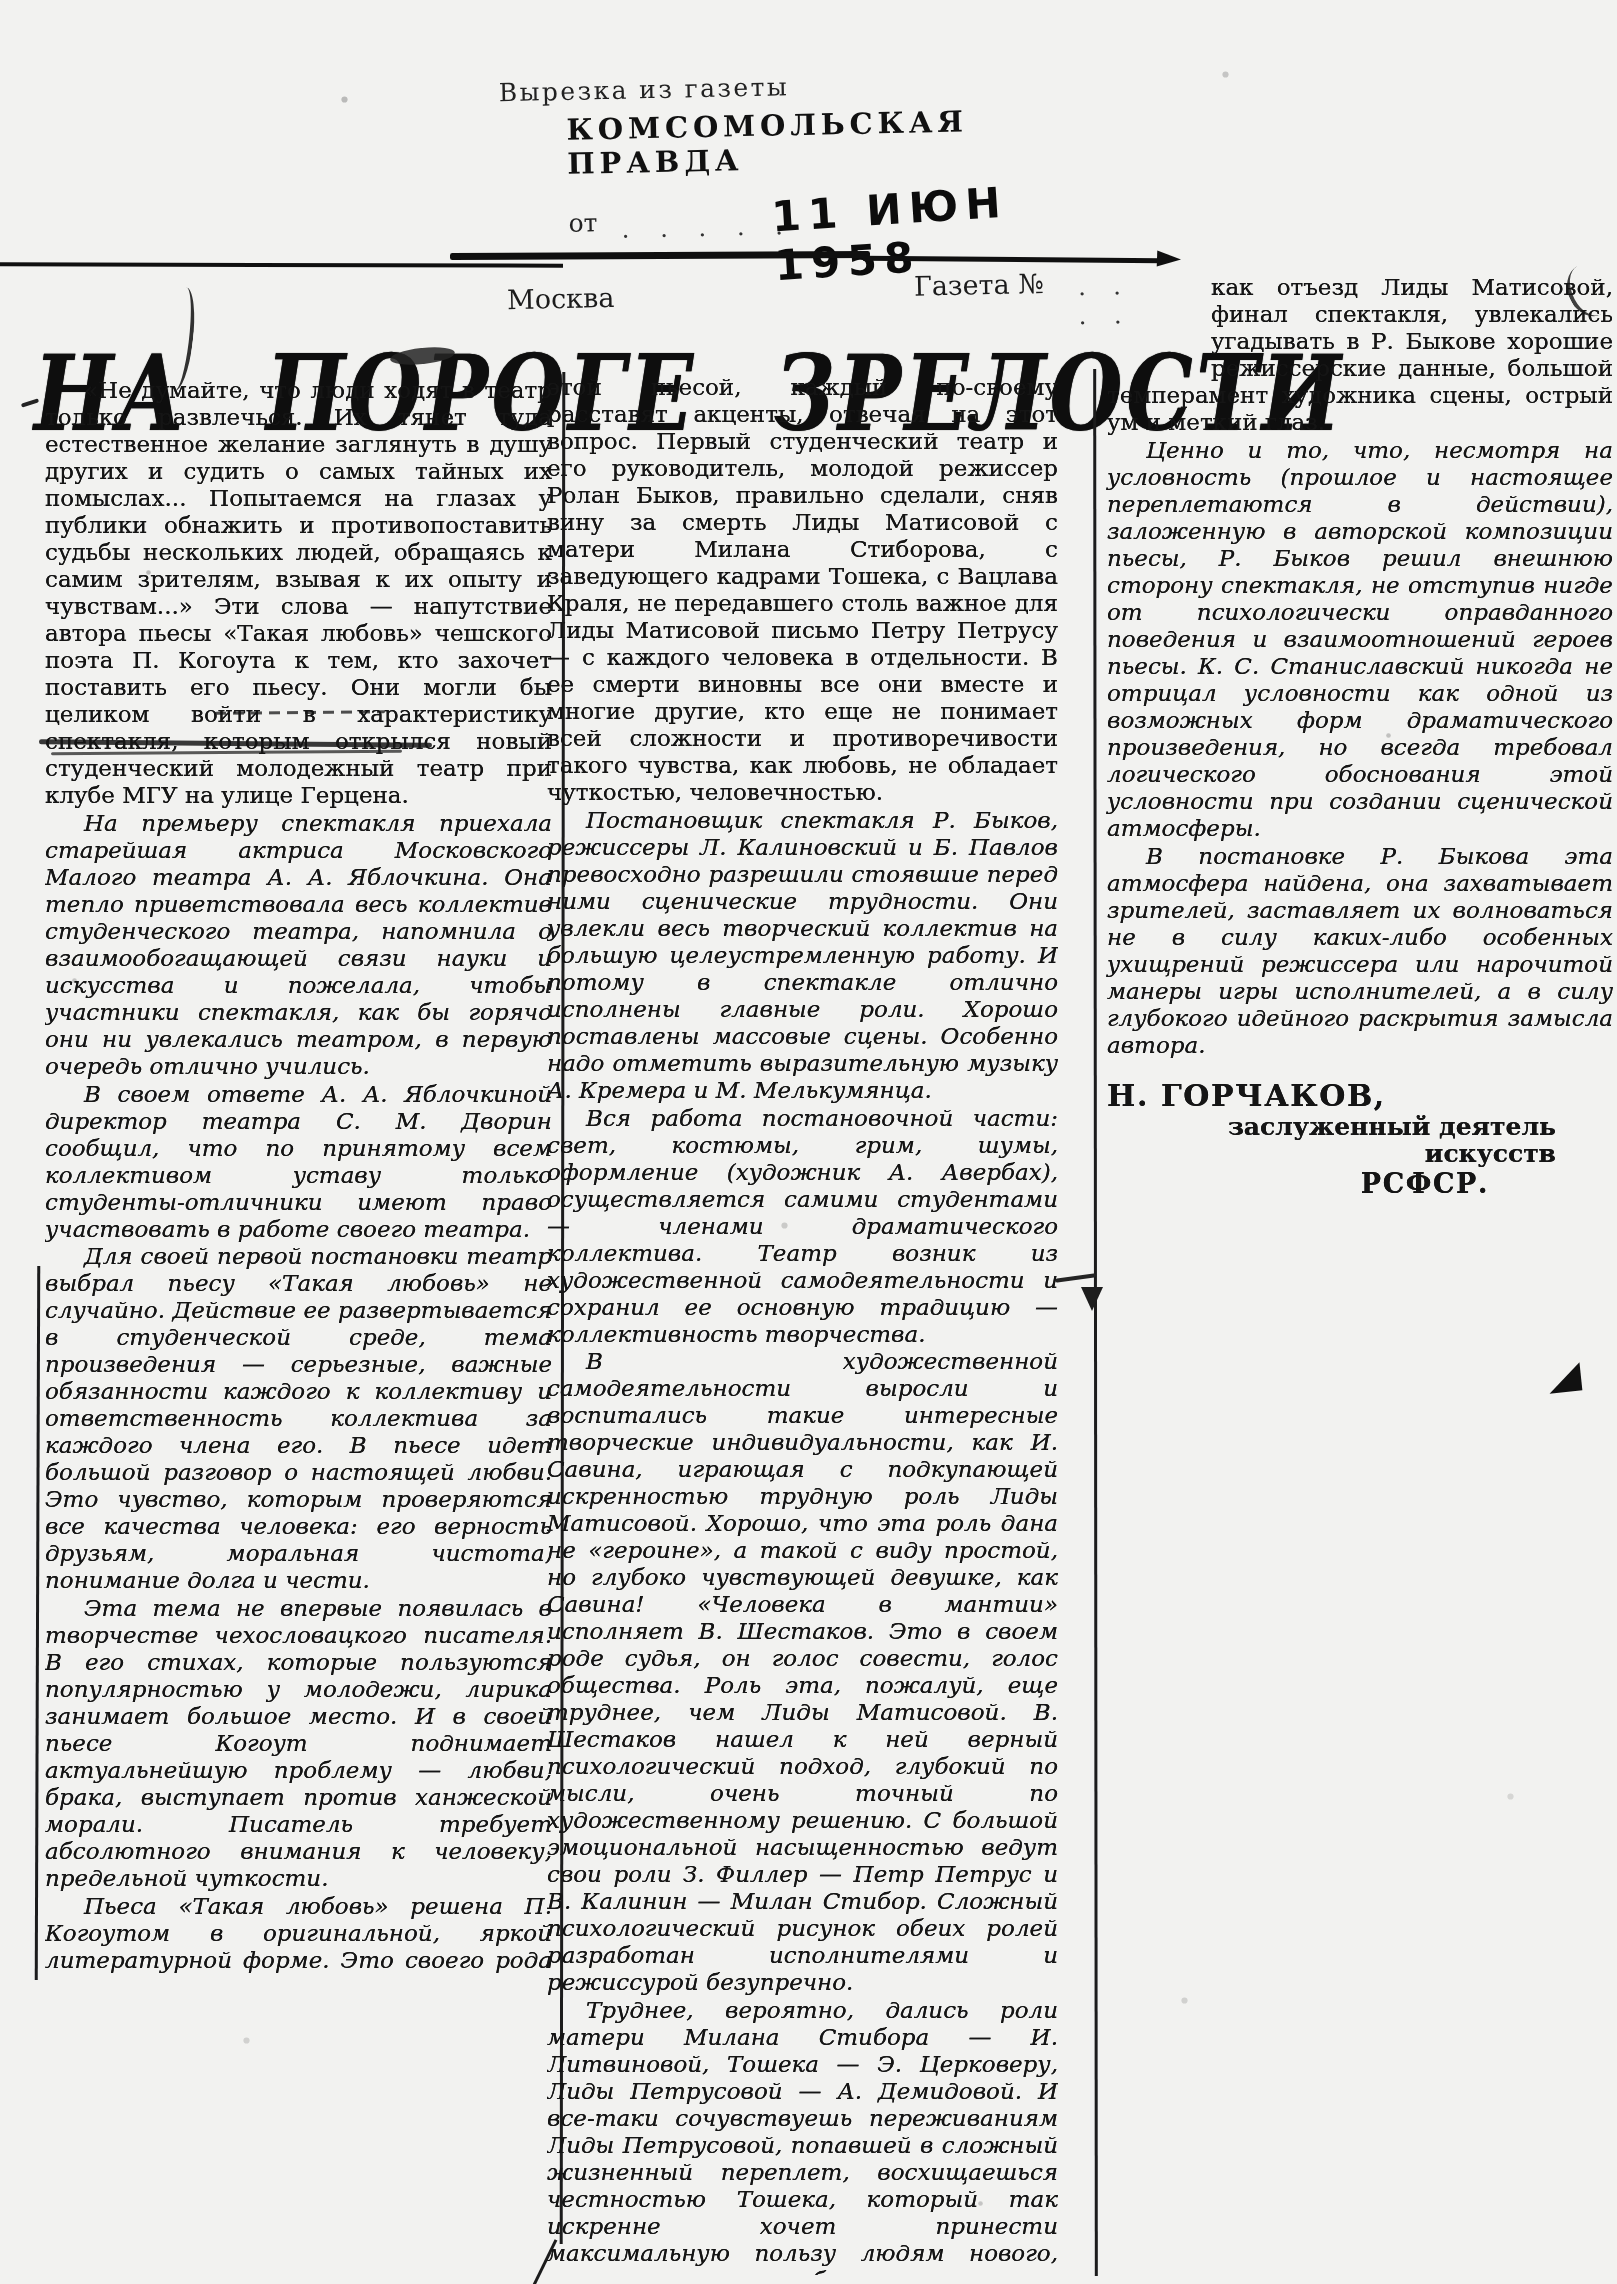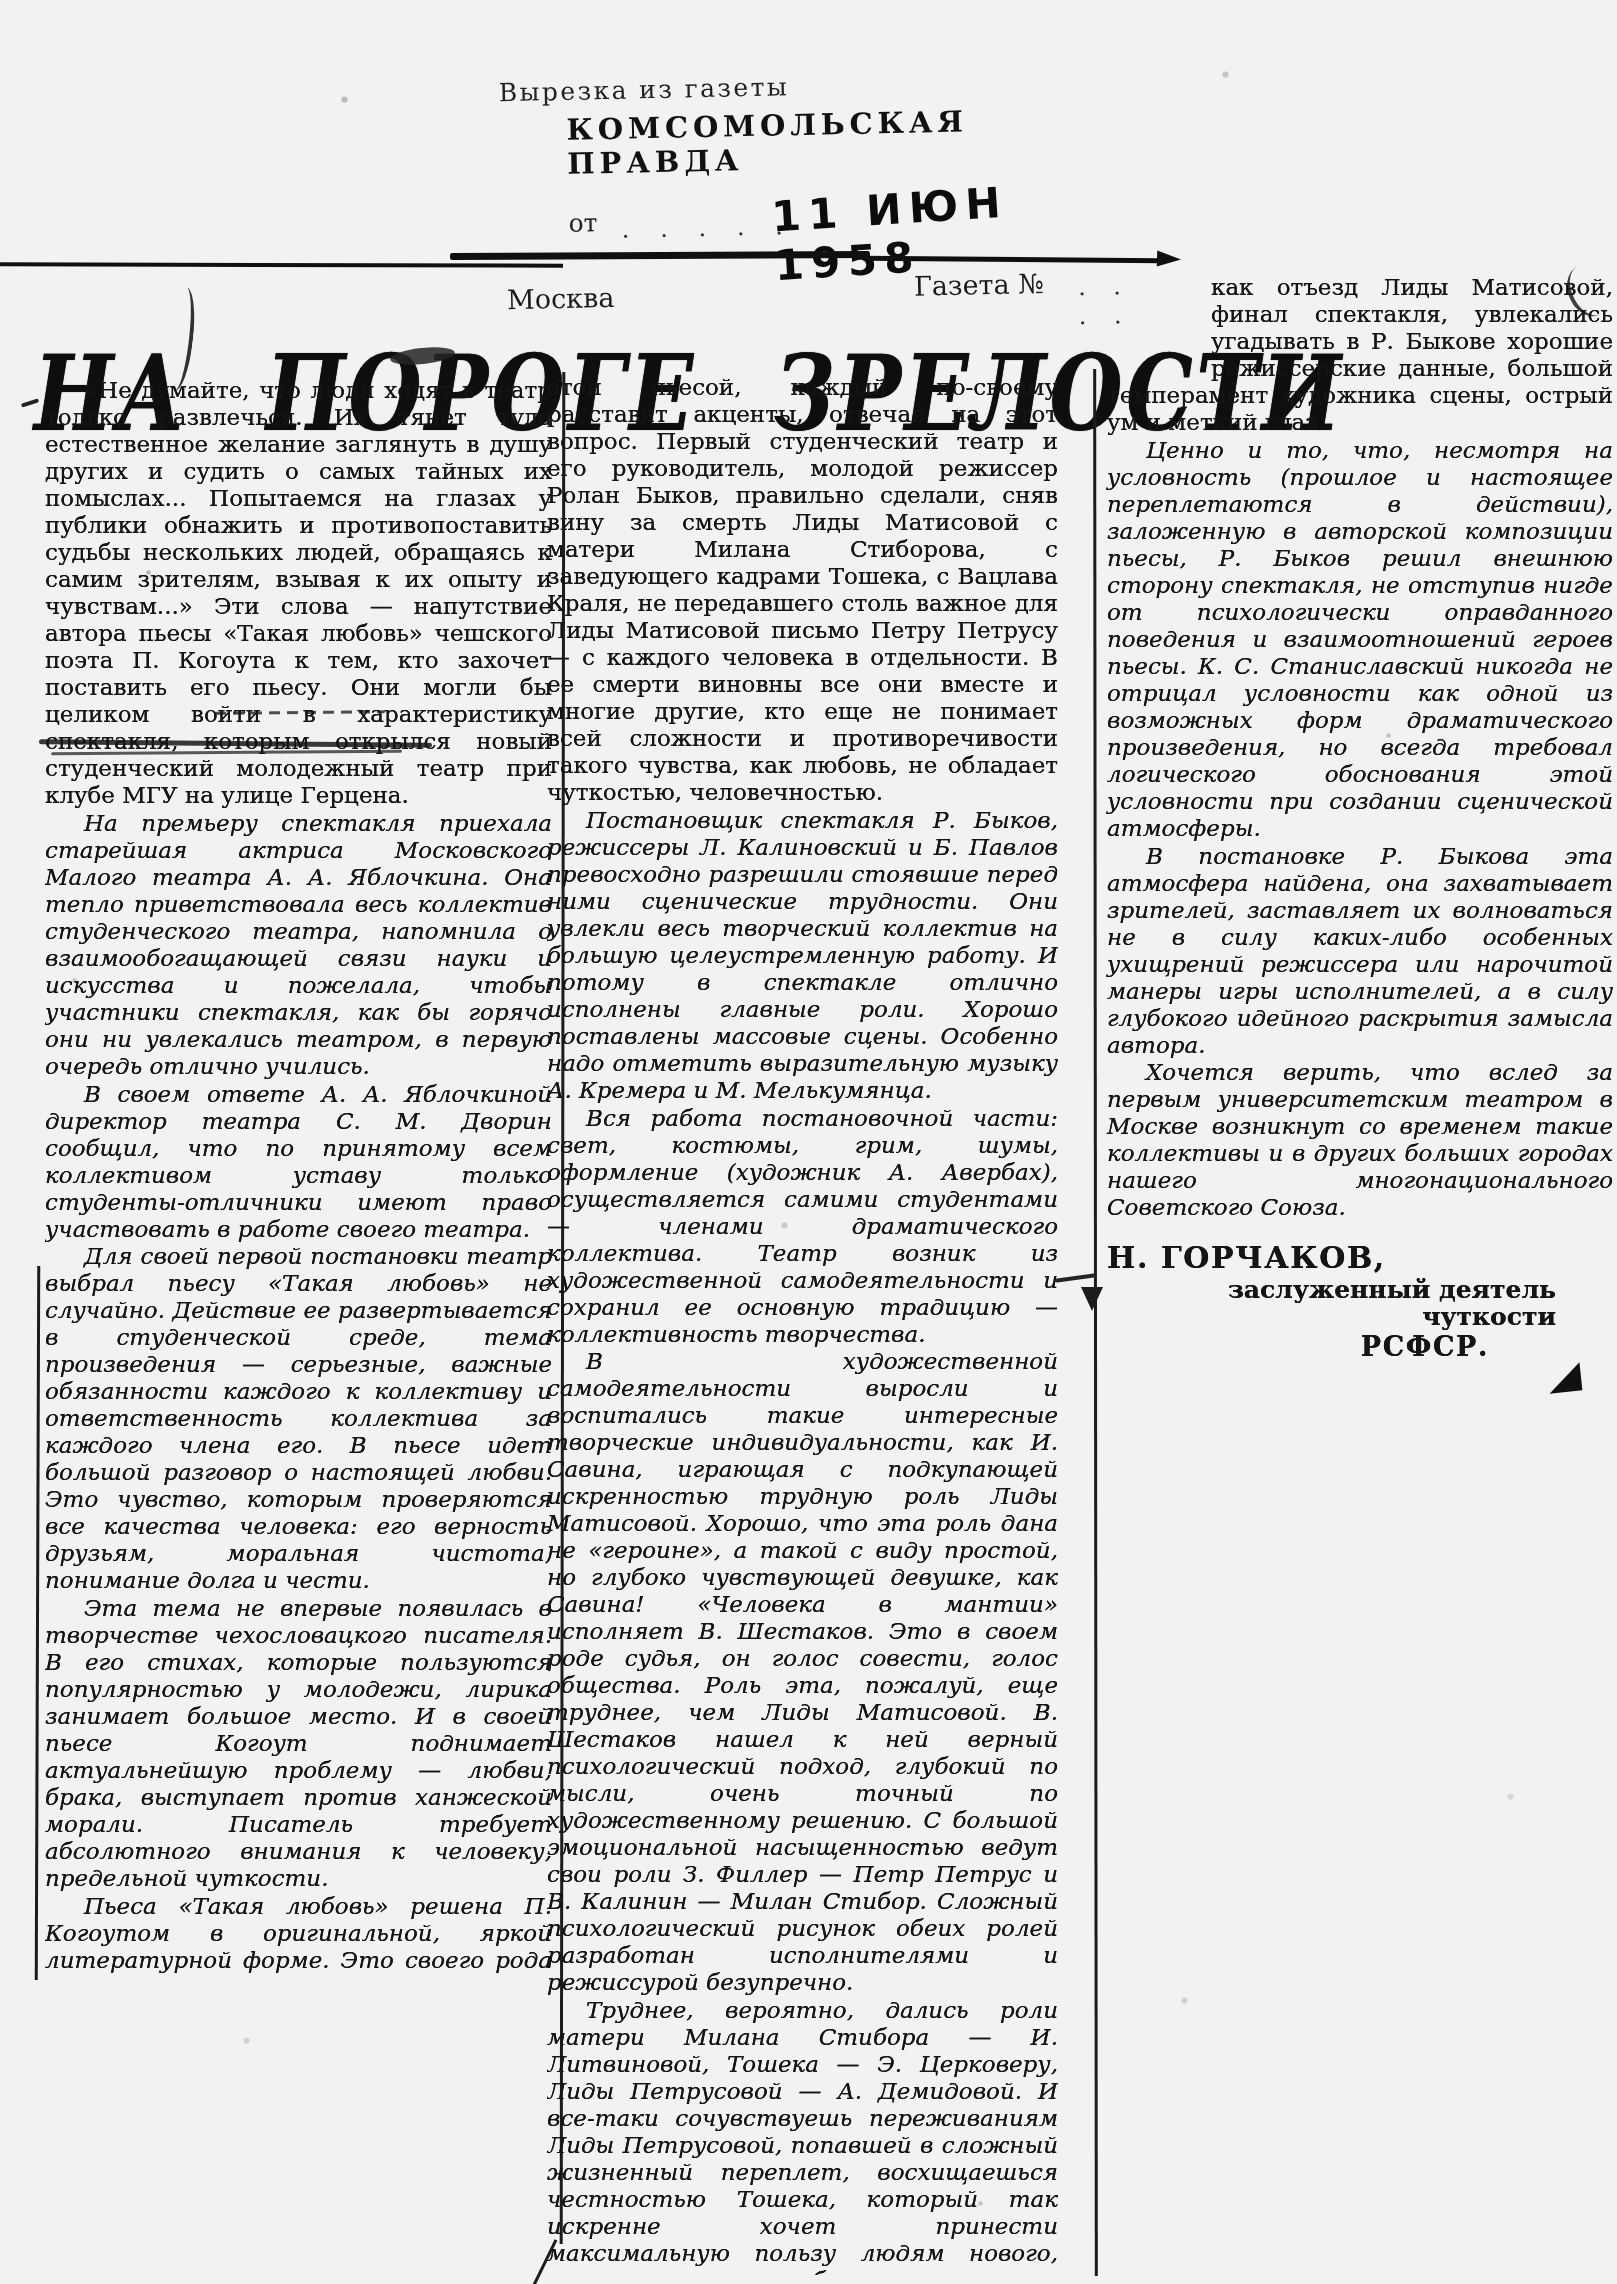--- a/index.html
+++ b/index.html
@@ -154,25 +154,24 @@
       <p class="para">В художественной самодеятельности выросли и воспитались такие интересные творческие индивидуальности, как И. Савина, играющая с подкупающей искренностью трудную роль Лиды Матисовой. Хорошо, что эта роль дана не «героине», а такой с виду простой, но глубоко чувствующей девушке, как Савина! «Человека в мантии» исполняет В. Шестаков. Это в своем роде судья, он голос совести, голос общества. Роль эта, пожалуй, еще труднее, чем Лиды Матисовой. В. Шестаков нашел к ней верный психологический подход, глубокий по мысли, очень точный по художественному решению. С большой эмоциональной насыщенностью ведут свои роли З. Филлер — Петр Петрус и В. Калинин — Милан Стибор. Сложный психологический рисунок обеих ролей разработан исполнителями и режиссурой безупречно.</p>
       <p class="para">Труднее, вероятно, дались роли матери Милана Стибора — И. Литвиновой, Тошека — Э. Церковеру, Лиды Петрусовой — А. Демидовой. И все-таки сочувствуешь переживаниям Лиды Петрусовой, попавшей в сложный жизненный переплет, восхищаешься честностью Тошека, который так искренне хочет принести максимальную пользу людям нового, социалистического общества.</p>
       <p class="para">Постановщик Р. Быков не только сумел донести несомненные сценические достоинства пьесы, но и обогатил ее многими удачными режиссерскими приемами. Кроме большой работы с исполнителями над раскрытием внутреннего мира персонажей, у Р. Быкова отлично разрешена задача размещения действующих лиц на сценической площадке. Яркая выразительность таких эпизодов,</p>
     </div>
   <div class="col col3">
     <div class="col3-headline-spacer"></div>
     <div>
         <p class="para">как отъезд Лиды Матисовой, финал спектакля, увлекались угадывать в Р. Быкове хорошие режиссерские данные, большой темперамент художника сцены, острый ум и меткий глаз.</p>
         <p class="para">Ценно и то, что, несмотря на условность (прошлое и настоящее переплетаются в действии), заложенную в авторской композиции пьесы, Р. Быков решил внешнюю сторону спектакля, не отступив нигде от психологически оправданного поведения и взаимоотношений героев пьесы. К. С. Станиславский никогда не отрицал условности как одной из возможных форм драматического произведения, но всегда требовал логического обоснования этой условности при создании сценической атмосферы.</p>
         <p class="para">В постановке Р. Быкова эта атмосфера найдена, она захватывает зрителей, заставляет их волноваться не в силу каких-либо особенных ухищрений режиссера или нарочитой манеры игры исполнителей, а в силу глубокого идейного раскрытия замысла автора.</p>
-        <p class="para">Хочется верить, что вслед за первым университетским театром в Москве возникнут со временем такие коллективы и в других больших городах нашего многонационального Советского Союза.</p>
       </div>
     <div class="signature">
       <div class="sig-name">Н. ГОРЧАКОВ,</div>
-      <div class="sig-title1">заслуженный деятель чуткости</div>
+      <div class="sig-title1">заслуженный деятель искусств</div>
       <div class="sig-title2">РСФСР.</div>
     </div>
   </div>
   <div class="sig-triangle"></div>
 
   <div class="speckles"></div>
 </div>
 
 
 </body></html>

